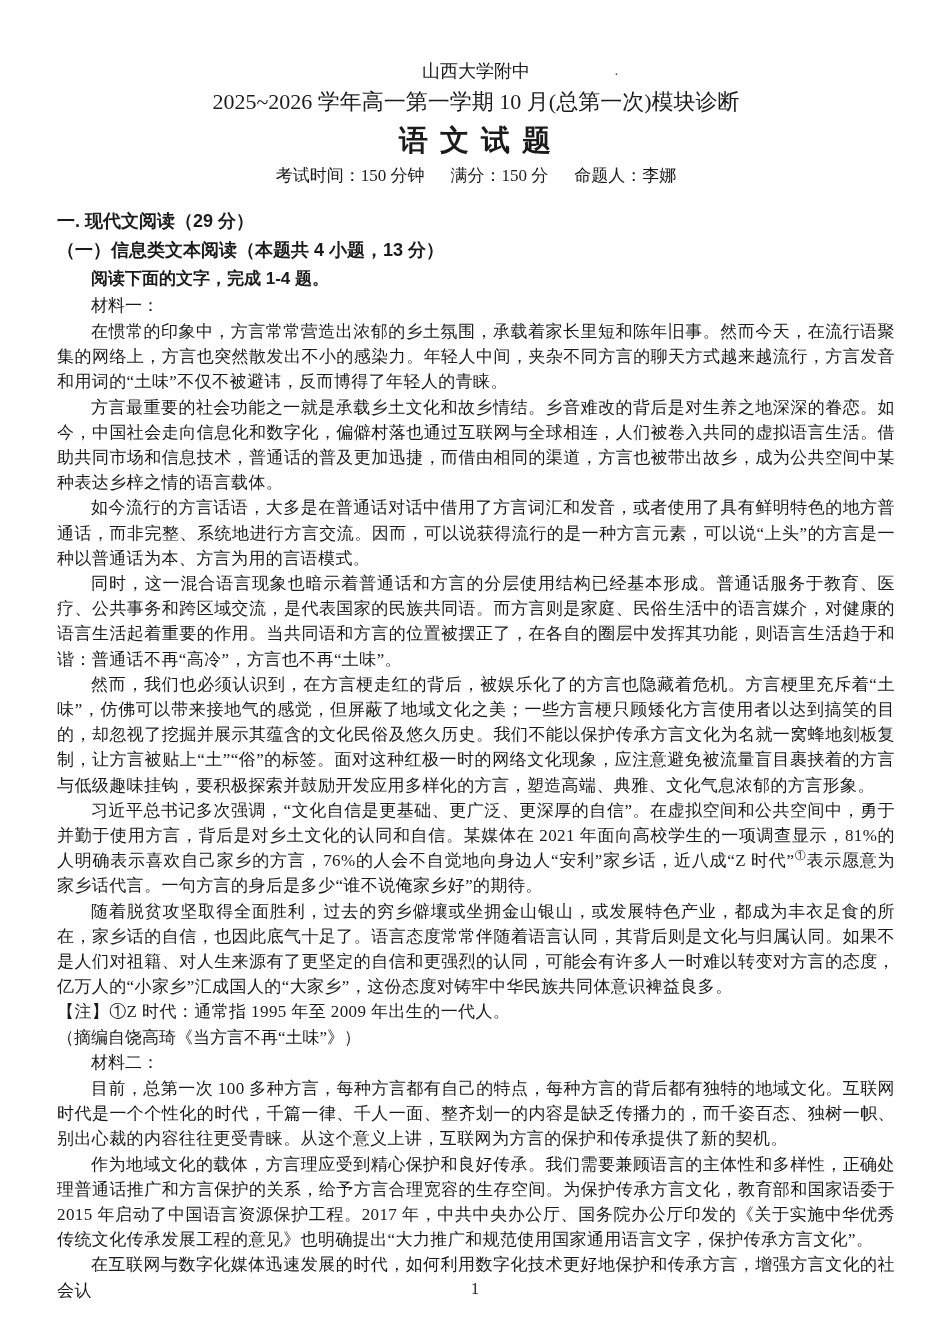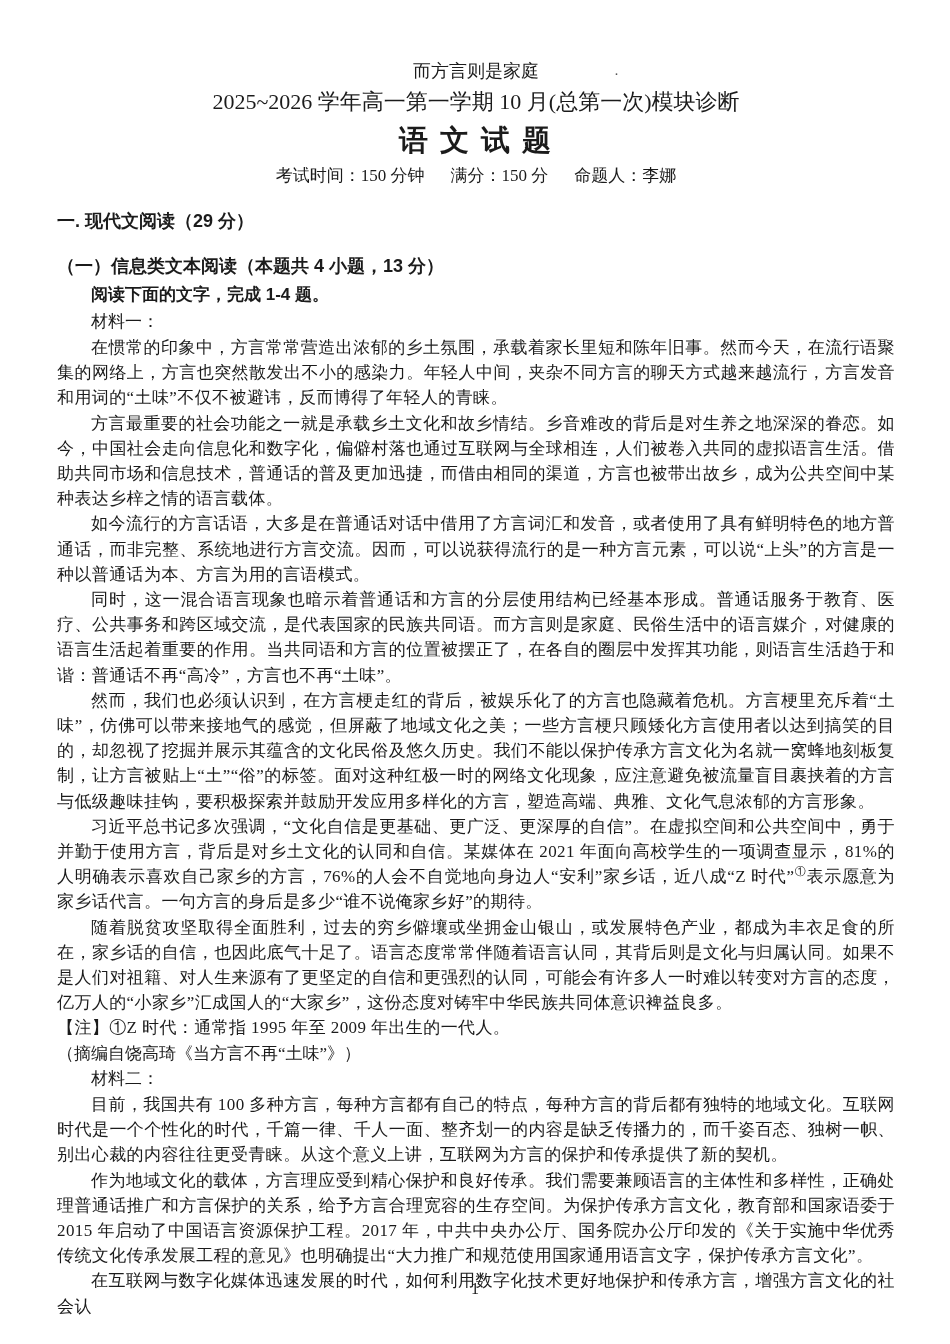--- a/index.html
+++ b/index.html
@@ -47,21 +47,20 @@
     font-size: 18px;
     font-weight: bold;
     line-height: 28px;
     font-family: "Liberation Sans", "DejaVu Sans", sans-serif;
   }
   .sub-h {
     font-size: 18px;
     font-weight: bold;
     line-height: 30px;
     font-family: "Liberation Sans", "DejaVu Sans", sans-serif;
-    margin-top: 16px;
   }
   .instruction {
     font-size: 17px;
     font-weight: bold;
     line-height: 28px;
     text-indent: 2em;
     font-family: "Liberation Sans", "DejaVu Sans", sans-serif;
   }
   .mat-label {
     font-size: 17px;
@@ -107,21 +106,21 @@
   }
 </style>
 </head>
 <body>
 
 <div class="page">
 
   <span class="dot-mark">·</span>
 
   <div class="header">
-    <div class="school">而方言则是家庭</div>
+    <div class="school">山西大学附中</div>
     <div class="session">2025~2026 学年高一第一学期 10 月(总第一次)模块诊断</div>
     <div class="subject">语 文 试 题</div>
     <div class="info-line">
       <span>考试时间：150 分钟</span>
       <span>满分：150 分</span>
       <span>命题人：李娜</span>
     </div>
   </div>
 
   <div class="sec-h1">一. 现代文阅读（29 分）</div>
@@ -134,19 +133,19 @@
   <div class="para">如今流行的方言话语，大多是在普通话对话中借用了方言词汇和发音，或者使用了具有鲜明特色的地方普通话，而非完整、系统地进行方言交流。因而，可以说获得流行的是一种方言元素，可以说“上头”的方言是一种以普通话为本、方言为用的言语模式。</div>
   <div class="para">同时，这一混合语言现象也暗示着普通话和方言的分层使用结构已经基本形成。普通话服务于教育、医疗、公共事务和跨区域交流，是代表国家的民族共同语。而方言则是家庭、民俗生活中的语言媒介，对健康的语言生活起着重要的作用。当共同语和方言的位置被摆正了，在各自的圈层中发挥其功能，则语言生活趋于和谐：普通话不再“高冷”，方言也不再“土味”。</div>
   <div class="para">然而，我们也必须认识到，在方言梗走红的背后，被娱乐化了的方言也隐藏着危机。方言梗里充斥着“土味”，仿佛可以带来接地气的感觉，但屏蔽了地域文化之美；一些方言梗只顾矮化方言使用者以达到搞笑的目的，却忽视了挖掘并展示其蕴含的文化民俗及悠久历史。我们不能以保护传承方言文化为名就一窝蜂地刻板复制，让方言被贴上“土”“俗”的标签。面对这种红极一时的网络文化现象，应注意避免被流量盲目裹挟着的方言与低级趣味挂钩，要积极探索并鼓励开发应用多样化的方言，塑造高端、典雅、文化气息浓郁的方言形象。</div>
   <div class="para"><span>习近平总书记多次强调，“文化自信是更基础、更广泛、更深厚的自信”。在虚拟空间和公共空间中，勇于并勤于使用方言，背后是对乡土文化的认同和自信。某媒体在 2021 年面向高校学生的一项调查显示，81%的人明确表示喜欢自己家乡的方言，76%的人会不自觉地向身边人“安利”家乡话，近八成“Z 时代”</span><span class="fnote-sup">①</span><span>表示愿意为家乡话代言。一句方言的身后是多少“谁不说俺家乡好”的期待。</span></div>
   <div class="para">随着脱贫攻坚取得全面胜利，过去的穷乡僻壤或坐拥金山银山，或发展特色产业，都成为丰衣足食的所在，家乡话的自信，也因此底气十足了。语言态度常常伴随着语言认同，其背后则是文化与归属认同。如果不是人们对祖籍、对人生来源有了更坚定的自信和更强烈的认同，可能会有许多人一时难以转变对方言的态度，亿万人的“小家乡”汇成国人的“大家乡”，这份态度对铸牢中华民族共同体意识裨益良多。</div>
 
   <div class="note-line">【注】①Z 时代：通常指 1995 年至 2009 年出生的一代人。</div>
   <div class="attribution">（摘编自饶高琦《当方言不再“土味”》）</div>
 
   <div class="mat-label">材料二：</div>
-  <div class="para">目前，我国共有 100 多种方言，每种方言都有自己的特点，每种方言的背后都有独特的地域文化。互联网时代是一个个性化的时代，千篇一律、千人一面、整齐划一的内容是缺乏传播力的，而千姿百态、独树一帜、别出心裁的内容往往更受青睐。从这个意义上讲，互联网为方言的保护和传承提供了新的契机。</div>
+  <div class="para">目前，总第一次 100 多种方言，每种方言都有自己的特点，每种方言的背后都有独特的地域文化。互联网时代是一个个性化的时代，千篇一律、千人一面、整齐划一的内容是缺乏传播力的，而千姿百态、独树一帜、别出心裁的内容往往更受青睐。从这个意义上讲，互联网为方言的保护和传承提供了新的契机。</div>
   <div class="para">作为地域文化的载体，方言理应受到精心保护和良好传承。我们需要兼顾语言的主体性和多样性，正确处理普通话推广和方言保护的关系，给予方言合理宽容的生存空间。为保护传承方言文化，教育部和国家语委于 2015 年启动了中国语言资源保护工程。2017 年，中共中央办公厅、国务院办公厅印发的《关于实施中华优秀传统文化传承发展工程的意见》也明确提出“大力推广和规范使用国家通用语言文字，保护传承方言文化”。</div>
   <div class="para">在互联网与数字化媒体迅速发展的时代，如何利用数字化技术更好地保护和传承方言，增强方言文化的社会认</div>
 
   <div class="page-num">1</div>
 
 </div>
 
 </body></html>

